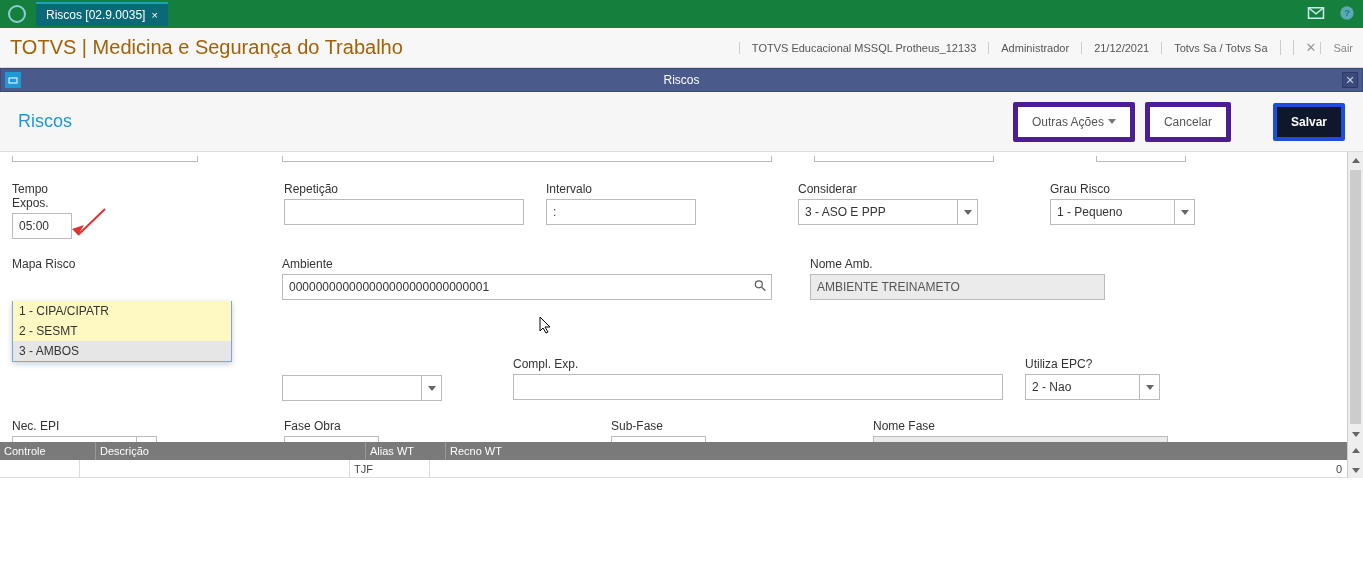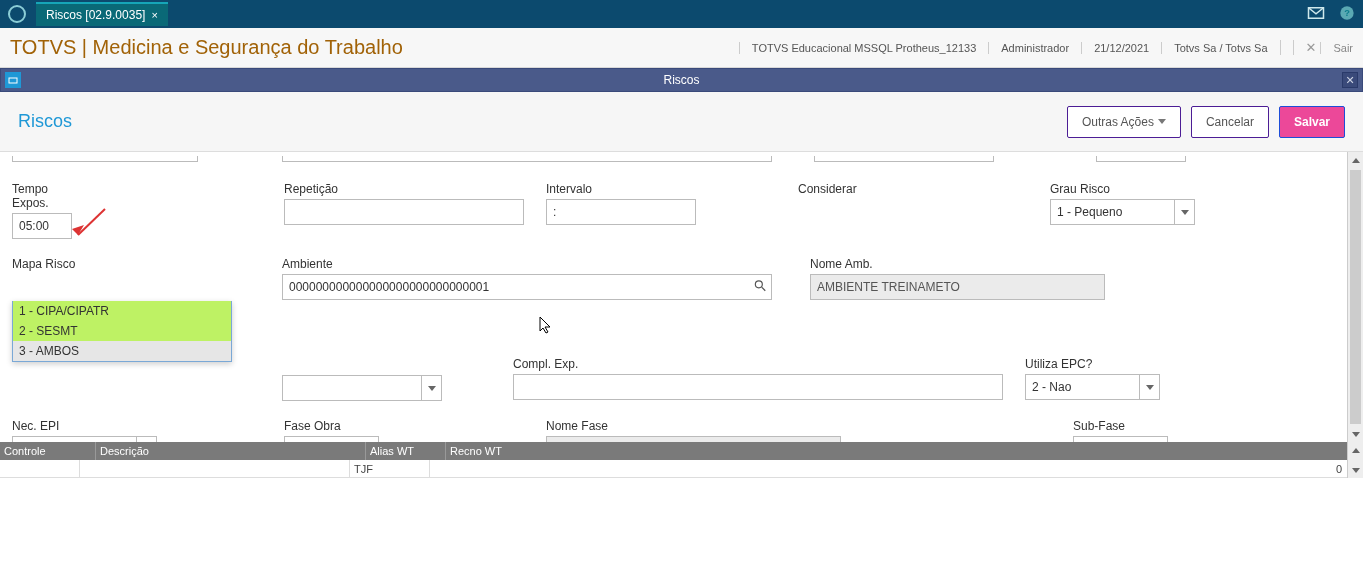--- a/index.html
+++ b/index.html
@@ -5,21 +5,21 @@
   * { box-sizing: border-box; }
   body {
     margin: 0;
     font-family: Arial, Helvetica, sans-serif;
     font-size: 12px;
     color: #444;
     background: #fff;
     overflow: hidden;
   }
   .topbar {
-    background: #0c4a6e;
+    background: #15803d;
     height: 28px;
     display: flex;
     align-items: center;
     padding: 0 8px;
     color: #fff;
     justify-content: space-between;
   }
   .topbar-left { display: flex; align-items: center; }
   .logo-circle {
     width: 18px; height: 18px;
@@ -94,33 +94,34 @@
     height: 60px;
     display: flex;
     align-items: center;
     justify-content: space-between;
     padding: 0 18px;
   }
   .panel-title { color: #1f98d6; font-size: 18px; }
   .panel-actions { display: flex; gap: 10px; align-items: center; }
   .btn {
     background: #fff;
-    border: 1px solid #4c1d95;
+    border: 5px solid #4c1d95;
     padding: 8px 14px;
     font-size: 12px;
     cursor: pointer;
     color: #555;
     border-radius: 2px;
     display:flex; align-items:center; gap:4px;
   }
   .btn-primary {
-    background: #ec4899;
-    border: 1px solid #1d4ed8;
+    background: #0f172a;
+    border: 4px solid #1d4ed8;
     color: #fff;
     font-weight: bold;
+    margin-left: 32px;
   }
   .btn-dropdown-arrow {
     width:0;height:0;border-left:4px solid transparent;border-right:4px solid transparent;border-top:5px solid #777;
   }
   .form-area {
     position: relative;
     padding: 4px 12px 0 12px;
     height: 290px;
     overflow: hidden;
   }
@@ -150,21 +151,21 @@
   }
   .select .arrow-box .tri {
     width:0;height:0;border-left:4px solid transparent;border-right:4px solid transparent;border-top:5px solid #666;
   }
   .search-icon-box {
     position:absolute; right:4px; top:50%; transform:translateY(-50%);
   }
   .rel-wrap { position: relative; }
   .dropdown-open {
     position: absolute;
-    background: #bef264;
+    background: #fef9c3;
     border: 1px solid #7aa8d6;
     border-top: none;
     box-shadow: 0 2px 6px rgba(0,0,0,0.2);
     z-index: 10;
   }
   .dropdown-open .opt {
     padding: 3px 6px;
     font-size: 12px;
     color: #333;
     cursor: pointer;
@@ -322,20 +323,26 @@
     <div class="field" style="width:240px; margin-left:190px;">
       <label>Repetição</label>
       <div class="input"></div>
     </div>
     <div class="field" style="width:150px;">
       <label>Intervalo</label>
       <div class="input">:</div>
     </div>
     <div class="field" style="width:180px; margin-left:80px;">
       <label>Considerar</label>
+      <div class="select">
+        <span>3 - ASO E PPP</span>
+        <div class="arrow-box">
+            <div class="tri"></div>
+          </div>
+      </div>
     </div>
     <div class="field" style="width:145px; margin-left:50px;">
       <label>Grau Risco</label>
       <div class="select">
         <span>1 - Pequeno</span>
         <div class="arrow-box">
             <div class="tri"></div>
           </div>
       </div>
     </div>
@@ -419,36 +426,36 @@
       <div class="input rel-wrap">
         <span></span>
         <span class="search-icon-box">
           <svg class="mag" viewBox="0 0 24 24">
               <circle cx="10" cy="10" r="6" fill="none" stroke="#555" stroke-width="2"></circle>
               <line x1="15" y1="15" x2="21" y2="21" stroke="#555" stroke-width="2"></line>
             </svg>
         </span>
       </div>
     </div>
-    <div class="field" style="width:295px; margin-left:145px;">
-      <label>Nome Fase</label>
-      <div class="input readonly"></div>
-    </div>
     <div class="field" style="width:95px; margin-left:210px;">
       <label>Sub-Fase</label>
       <div class="input rel-wrap">
         <span></span>
         <span class="search-icon-box">
           <svg class="mag" viewBox="0 0 24 24">
               <circle cx="10" cy="10" r="6" fill="none" stroke="#555" stroke-width="2"></circle>
               <line x1="15" y1="15" x2="21" y2="21" stroke="#555" stroke-width="2"></line>
             </svg>
         </span>
       </div>
     </div>
+    <div class="field" style="width:295px; margin-left:145px;">
+      <label>Nome Fase</label>
+      <div class="input readonly"></div>
+    </div>
   </div>
 
 </div>
 
 <div class="grid-wrap">
   <div class="grid-header">
     <div class="col" style="width:96px;">Controle</div>
     <div class="col" style="width:270px;">Descrição</div>
     <div class="col" style="width:80px;">Alias WT</div>
     <div class="col" style="flex:1;">Recno WT</div>

